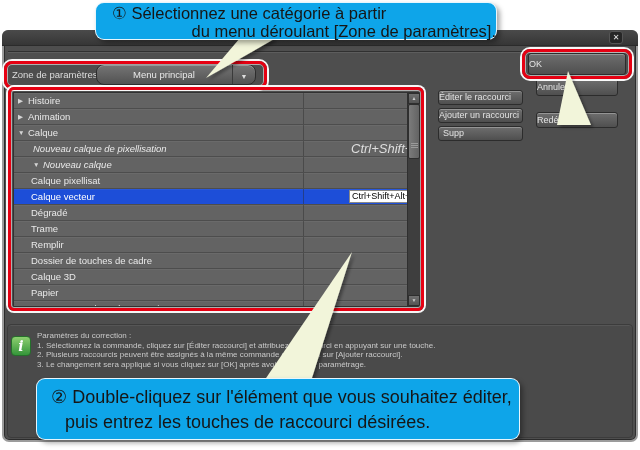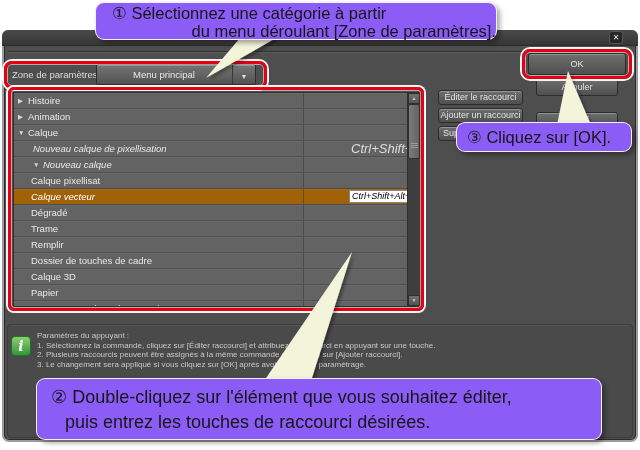--- a/index.html
+++ b/index.html
@@ -16,37 +16,37 @@
               border-bottom:1px solid #2b2b2b; }
   .close-btn { position:absolute; left:609px; top:31px; width:14px; height:13px;
                background:#262626; border:1px solid #555; border-radius:3px;
                color:#e6e6e6; font-size:8px; line-height:11px; text-align:center; cursor:default; }
   .groove { position:absolute; left:8px; width:624px; height:2px;
             border-top:1px solid #303030; border-bottom:1px solid #5d5d5d; }
 
   
   .dd-label { position:absolute; left:12px; top:69px; font-size:9.5px; color:#dcdcdc; }
   .dropdown { position:absolute; left:96px; top:64px; width:160px; height:21px;
-              background:linear-gradient(#757575,#525252); border:1px solid #2d2d2d; border-radius:2px;
+              background:linear-gradient(#757575,#525252); border:1px solid #2d2d2d; border-radius:8px;
               box-shadow: inset 0 1px 0 rgba(255,255,255,.25); }
   .dropdown .val { position:absolute; left:0; right:24px; top:0; bottom:0;
                    text-align:center; font-size:9.5px; color:#e8e8e8; line-height:19px; }
   .dropdown .arrow-zone { position:absolute; right:0; top:0; bottom:0; width:23px;
                           border-left:1px solid #3a3a3a; text-align:center; }
   .dropdown .arrow-zone span { font-size:7px; color:#ddd; line-height:19px; }
 
   
   .list { position:absolute; left:13px; top:92px; width:408px; height:215px;
           background:#565656; border:1px solid #313131; overflow:hidden; }
   .row { position:relative; height:16px; margin-right:13px; background:#636363;
          border-bottom:1px solid #4d4d4d; box-shadow: inset 0 1px 0 rgba(255,255,255,.05);
          color:#e9e9e9; font-size:9.5px; line-height:15px; white-space:nowrap; }
   .row::after { content:""; position:absolute; left:289px; top:0; bottom:0;
                 border-left:1px solid rgba(45,45,45,.45); }
-  .row.sel { background:#a16207; color:#fff;font-style:italic; }
+  .row.sel { background:#1d4ed8; color:#fff; }
   .ind0 { padding-left:4px; } .ind1 { padding-left:19px;font-style:italic; } .ind2 { padding-left:17px; }
   .arr { display:inline-block; width:10px; font-size:6.5px; color:#d5d5d5; vertical-align:top; }
   .sc  { position:absolute; left:337px; top:0; font-size:13px; color:#dedede; }
   .editbox { position:absolute; left:335px; top:1px; width:71px; height:13px;
              background:#fff; border:1px solid #888; color:#000; font-size:9px;
              line-height:11px; padding-left:2px; }
 
   
   .vscroll { position:absolute; right:0; top:0; bottom:0; width:13px; background:#3e3e3e;
              border-left:1px solid #2f2f2f; }
@@ -56,21 +56,21 @@
   .sbtn.up { top:0; } .sbtn.down { bottom:0; }
   .thumb { position:absolute; left:0; top:11px; width:12px; height:55px;
            background:linear-gradient(90deg,#7b7b7b,#636363); border:1px solid #2e2e2e; border-radius:2px; }
   .thumb .grip { position:absolute; left:2px; top:38px; width:7px; height:1px;
                  background:#9a9a9a; box-shadow:0 2px 0 #9a9a9a, 0 4px 0 #9a9a9a; }
 
   
   .btn { position:absolute; background:linear-gradient(#6e6e6e,#4f4f4f);
          border:1px solid #2c2c2c; border-radius:3px;
          box-shadow: inset 0 1px 0 rgba(255,255,255,.28);
-         color:#e3e3e3; font-size:9px; text-align:center; cursor:default; overflow:hidden; }
+         color:#e3e3e3; font-size:9px; cursor:default; overflow:hidden; }
   .btn-ok      { left:528px; top:53px;  width:98px; height:22px; line-height:20px; }
   .btn-cancel  { left:536px; top:79px;  width:82px; height:17px; line-height:15px; }
   .btn-edit    { left:438px; top:90px;  width:85px; height:15px; line-height:13px; }
   .btn-add     { left:438px; top:108px; width:85px; height:15px; line-height:13px; }
   .btn-delete  { left:438px; top:126px; width:85px; height:15px; line-height:13px; text-align:left; padding-left:4px; }
   .btn-reset   { left:536px; top:112px; width:82px; height:16px; line-height:14px; }
 
   
   .info-panel { position:absolute; left:7px; top:324px; width:626px; height:114px;
                 background:#4a4a4a; border:1px solid #3c3c3c; border-radius:4px;
@@ -84,25 +84,25 @@
 
   
   .red-box { position:absolute; border:3px solid #e60012; border-radius:8px;
              box-shadow: 0 0 0 2px rgba(255,255,255,.95), inset 0 0 0 1px rgba(255,255,255,.55); }
   .red-1 { left:4px;   top:61px;  width:263px; height:28px; }
   .red-2 { left:8px;   top:87px;  width:416px; height:224px; border-radius:6px; }
   .red-3 { left:522px; top:49px;  width:110px; height:30px; }
 
   
   .tails { position:absolute; left:0; top:0; pointer-events:none; }
-  .callout { position:absolute; background:#8b5cf6; border:1px solid rgba(255,255,255,.9);
+  .callout { position:absolute; background:#0ea5e9; border:1px solid rgba(255,255,255,.9);
              border-radius:9px; box-shadow: 3px 3px 5px rgba(0,0,0,.35); color:#161616; }
   .co-1 { left:95px; top:2px; width:402px; height:38px; font-size:16.5px; line-height:17.5px; padding-top:2px; }
   .co-1 .l1 { padding-left:16px; } .co-1 .l2 { padding-left:40px;text-align:right; }
-  .co-2 { left:36px; top:378px; width:566px; height:62px; font-size:18px; line-height:25px; padding-top:6px; }
+  .co-2 { left:36px; top:378px; width:484px; height:62px; font-size:18px; line-height:25px; padding-top:6px; }
   .co-2 .l1 { padding-left:14px; } .co-2 .l2 { padding-left:28px; }
   .co-3 { left:456px; top:122px; width:176px; height:30px; font-size:16.5px; line-height:28px; padding-left:10px; }
 </style>
 </head>
 <body>
 
 <div id="screen">
 
   <div class="dialog"></div>
   <div class="titlebar"></div>
@@ -183,21 +183,21 @@
   <div class="btn btn-add">Ajouter un raccourci</div>
   <div class="btn btn-edit">Éditer le raccourci</div>
   <div class="btn btn-reset">Redéf</div>
   <div class="btn btn-delete">Supp</div>
 
   <div class="info-panel"></div>
   <div class="info-icon">
     <span>i</span>
   </div>
   <div class="info-text">
-    <div>Paramètres du appuyant :</div>
+    <div>Paramètres du correction :</div>
     <div>1. Sélectionnez la commande, cliquez sur [Éditer raccourci] et attribuez le raccourci en appuyant sur une touche.</div>
     <div>2. Plusieurs raccourcis peuvent être assignés à la même commande en cliquant sur [Ajouter raccourci].</div>
     <div>3. Le changement sera appliqué si vous cliquez sur [OK] après avoir terminé le paramétrage.</div>
   </div>
 
   <div class="red-box red-1"></div>
   <div class="red-box red-2"></div>
   <div class="red-box red-3"></div>
 
   <svg class="tails" width="640" height="450" viewBox="0 0 640 450">
@@ -208,21 +208,18 @@
     </defs>
     <polygon points="206,78 240,38 276,38" fill="#f2f5da" filter="url(#ds)"></polygon>
     <polygon points="568,71 557,125 591,125" fill="#f2f5da" filter="url(#ds)"></polygon>
     <polygon points="352,252 264,381 311,381" fill="#f2f5da" filter="url(#ds)"></polygon>
   </svg>
 
   <div class="callout co-1">
     <div class="l1">① Sélectionnez une catégorie à partir</div>
     <div class="l2">du menu déroulant [Zone de paramètres].</div>
   </div>
-  <div class="callout co-3">
-    <span>③ Cliquez sur [OK].</span>
-  </div>
   <div class="callout co-2">
     <div class="l1">② Double-cliquez sur l'élément que vous souhaitez éditer,</div>
     <div class="l2">puis entrez les touches de raccourci désirées.</div>
   </div>
 
 </div>
 
 </body></html>

